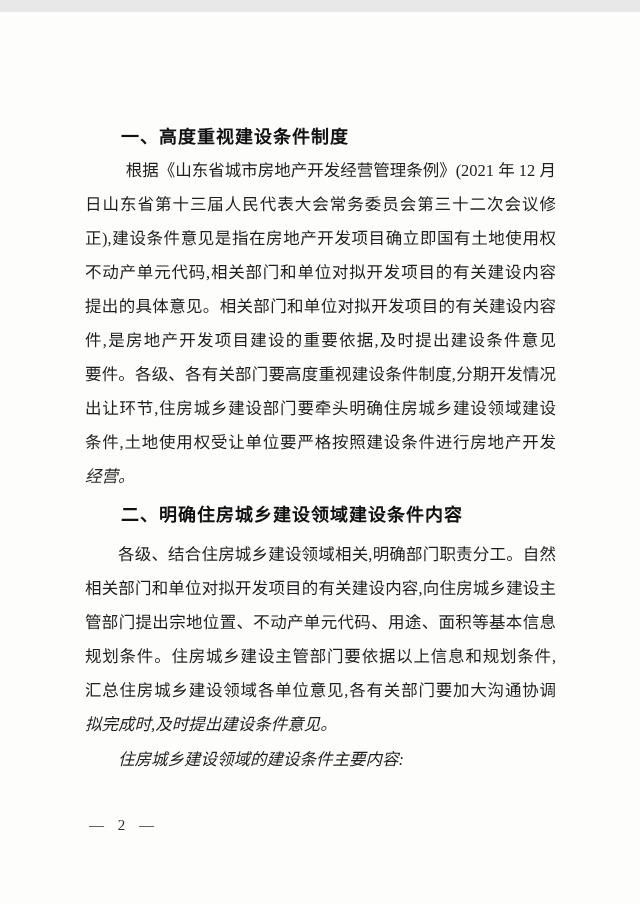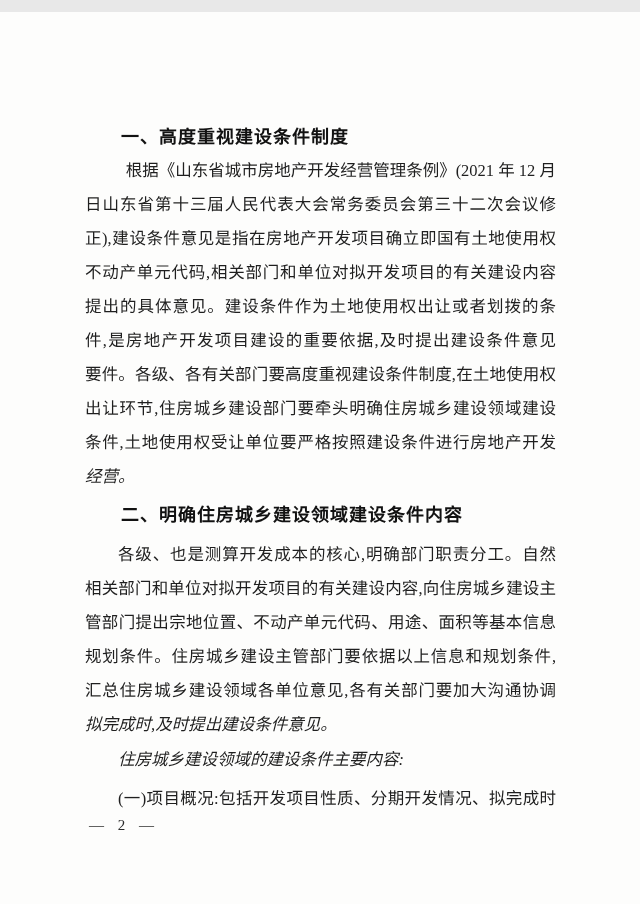--- a/index.html
+++ b/index.html
@@ -78,43 +78,40 @@
 <div class="page">
   <div class="content">
 
     <div class="sec-heading">一、高度重视建设条件制度</div>
 
     <div>
       <div class="bodyline indent">根据《山东省城市房地产开发经营管理条例》(2021 年 12 月 3</div>
       <div class="bodyline">日山东省第十三届人民代表大会常务委员会第三十二次会议修</div>
       <div class="bodyline">正),建设条件意见是指在房地产开发项目确立即国有土地使用权</div>
       <div class="bodyline">不动产单元代码,相关部门和单位对拟开发项目的有关建设内容</div>
-      <div class="bodyline">提出的具体意见。建设条件作为土地使用权出让或者划拨的条</div>
+      <div class="bodyline">提出的具体意见。相关部门和单位对拟开发项目的有关建设内容</div>
       <div class="bodyline">件,是房地产开发项目建设的重要依据,及时提出建设条件意见</div>
-      <div class="bodyline">要件。各级、各有关部门要高度重视建设条件制度,在土地使用权</div>
+      <div class="bodyline">要件。各级、各有关部门要高度重视建设条件制度,分期开发情况</div>
       <div class="bodyline">出让环节,住房城乡建设部门要牵头明确住房城乡建设领域建设</div>
       <div class="bodyline">条件,土地使用权受让单位要严格按照建设条件进行房地产开发</div>
       <div class="bodyline lastline">经营。</div>
     </div>
 
     <div class="sec-heading h2">二、明确住房城乡建设领域建设条件内容</div>
 
     <div>
-      <div class="bodyline indent">各级、也是测算开发成本的核心,明确部门职责分工。自然</div>
+      <div class="bodyline indent">各级、结合住房城乡建设领域相关,明确部门职责分工。自然</div>
       <div class="bodyline">相关部门和单位对拟开发项目的有关建设内容,向住房城乡建设主</div>
       <div class="bodyline">管部门提出宗地位置、不动产单元代码、用途、面积等基本信息和</div>
       <div class="bodyline">规划条件。住房城乡建设主管部门要依据以上信息和规划条件,</div>
       <div class="bodyline">汇总住房城乡建设领域各单位意见,各有关部门要加大沟通协调</div>
       <div class="bodyline lastline">拟完成时,及时提出建设条件意见。</div>
     </div>
 
     <div>
       <div class="bodyline lastline indent para3">住房城乡建设领域的建设条件主要内容:</div>
     </div>
 
-    <div>
-      <div class="bodyline indent para4">(一)项目概况:包括开发项目性质、分期开发情况、拟完成时</div>
-    </div>
 
   </div>
 
   <div class="page-footer">— 2 —</div>
 </div>
 
 </body></html>

